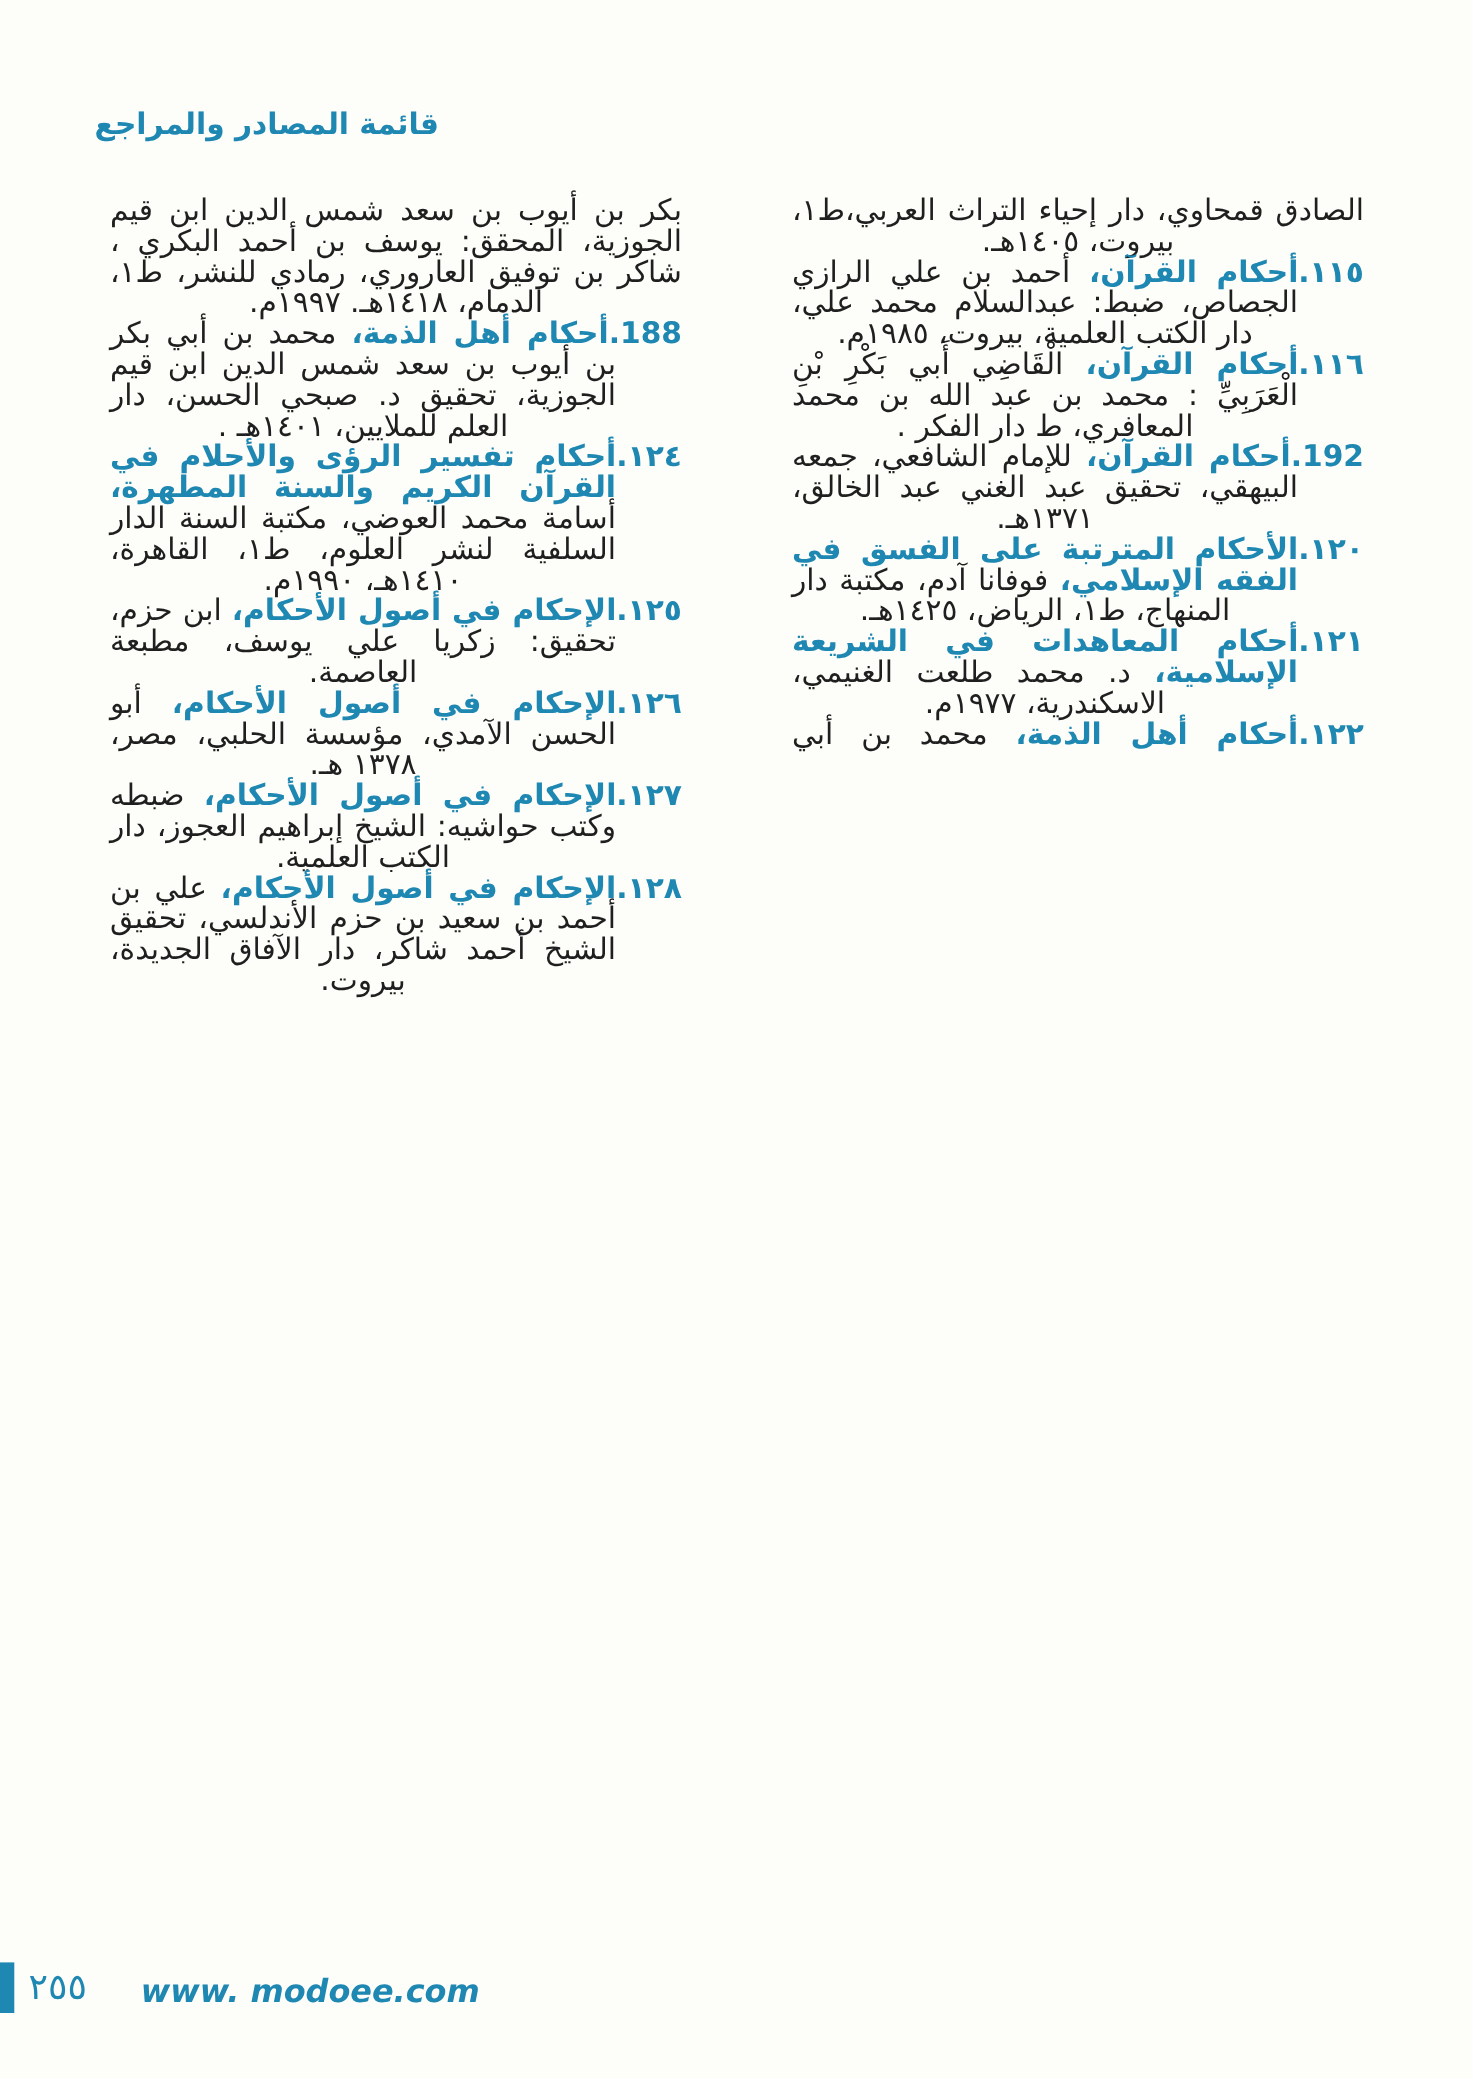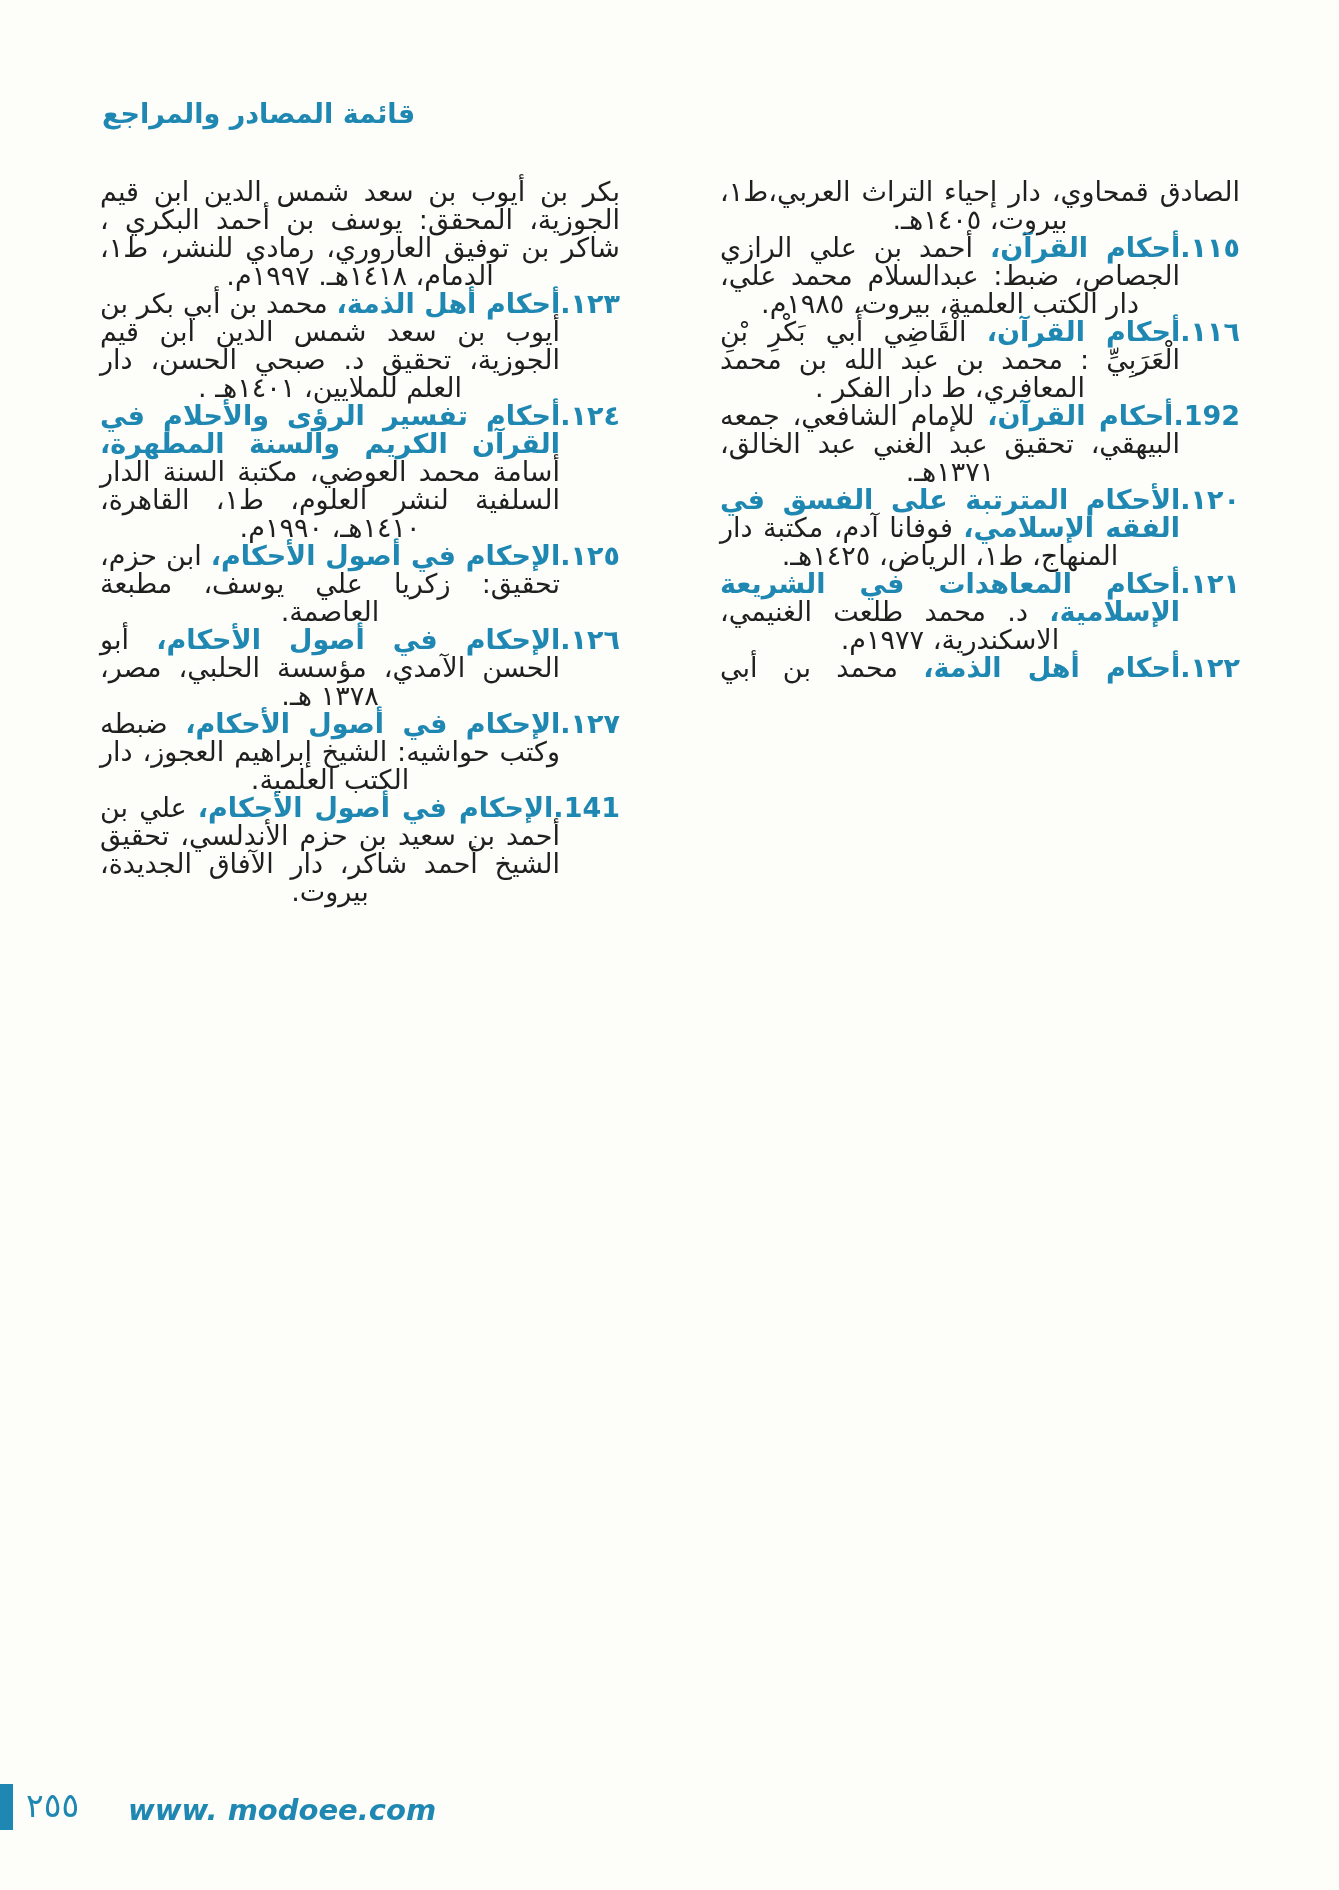--- a/index.html
+++ b/index.html
@@ -12,21 +12,20 @@
     overflow: hidden;
     color: var(--text, #1f1f1f);
   }
   .page-header {
     position:absolute; top:98px; left:86px;
     direction: rtl;
     color: var(--accent, #1e87b2);
     font-size:27px; font-weight:bold;
     letter-spacing:1px;
     white-space:nowrap;
-    margin-left:16px;
   }
   .columns {
     position:absolute; top:178px; left:100px;
     width:1140px;
     direction: rtl;
     display:flex;
     gap:100px;
     align-items:flex-start;
   }
   .column { width:520px; }
@@ -75,24 +74,24 @@
       <p class="entry continuation"><span class="body">الصادق قمحاوي، دار إحياء التراث العربي،ط١، بيروت، ١٤٠٥هـ.</span></p>
       <p class="entry numbered"><span class="num">١١٥.</span><span class="title">أحكام القرآن،</span><span class="body"> أحمد بن علي الرازي الجصاص، ضبط: عبدالسلام محمد علي، دار الكتب العلمية، بيروت، ١٩٨٥م.</span></p>
       <p class="entry numbered"><span class="num">١١٦.</span><span class="title">أحكام القرآن،</span><span class="body"> الْقَاضِي أَبي بَكْرِ بْنِ الْعَرَبِيِّ : محمد بن عبد الله بن محمد المعافري، ط دار الفكر .</span></p>
       <p class="entry numbered"><span class="num">192.</span><span class="title">أحكام القرآن،</span><span class="body"> للإمام الشافعي، جمعه البيهقي، تحقيق عبد الغني عبد الخالق، ١٣٧١هـ.</span></p>
       <p class="entry numbered"><span class="num">١٢٠.</span><span class="title">الأحكام المترتبة على الفسق في الفقه الإسلامي،</span><span class="body"> فوفانا آدم، مكتبة دار المنهاج، ط١، الرياض، ١٤٢٥هـ.</span></p>
       <p class="entry numbered"><span class="num">١٢١.</span><span class="title">أحكام المعاهدات في الشريعة الإسلامية،</span><span class="body"> د. محمد طلعت الغنيمي، الاسكندرية، ١٩٧٧م.</span></p>
       <p class="entry numbered continued"><span class="num">١٢٢.</span><span class="title">أحكام أهل الذمة،</span><span class="body"> محمد بن أبي</span></p>
     </div>
   <div class="column" id="col-left">
       <p class="entry continuation"><span class="body">بكر بن أيوب بن سعد شمس الدين ابن قيم الجوزية، المحقق: يوسف بن أحمد البكري ، شاكر بن توفيق العاروري، رمادي للنشر، ط١، الدمام، ١٤١٨هـ. ١٩٩٧م.</span></p>
-      <p class="entry numbered"><span class="num">١٢٣.</span><span class="title">أحكام أهل الذمة،</span><span class="body"> محمد بن أبي بكر بن أيوب بن سعد شمس الدين ابن قيم الجوزية، تحقيق د. صبحي الحسن، دار العلم للملايين، ١٤٠١هـ .</span></p>
+      <p class="entry numbered"><span class="num">188.</span><span class="title">أحكام أهل الذمة،</span><span class="body"> محمد بن أبي بكر بن أيوب بن سعد شمس الدين ابن قيم الجوزية، تحقيق د. صبحي الحسن، دار العلم للملايين، ١٤٠١هـ .</span></p>
       <p class="entry numbered"><span class="num">١٢٤.</span><span class="title">أحكام تفسير الرؤى والأحلام في القرآن الكريم والسنة المطهرة،</span><span class="body"> أسامة محمد العوضي، مكتبة السنة الدار السلفية لنشر العلوم، ط١، القاهرة، ١٤١٠هـ، ١٩٩٠م.</span></p>
       <p class="entry numbered"><span class="num">١٢٥.</span><span class="title">الإحكام في أصول الأحكام،</span><span class="body"> ابن حزم، تحقيق: زكريا علي يوسف، مطبعة العاصمة.</span></p>
       <p class="entry numbered"><span class="num">١٢٦.</span><span class="title">الإحكام في أصول الأحكام،</span><span class="body"> أبو الحسن الآمدي، مؤسسة الحلبي، مصر، ١٣٧٨ هـ.</span></p>
       <p class="entry numbered"><span class="num">١٢٧.</span><span class="title">الإحكام في أصول الأحكام،</span><span class="body"> ضبطه وكتب حواشيه: الشيخ إبراهيم العجوز، دار الكتب العلمية.</span></p>
-      <p class="entry numbered"><span class="num">141.</span><span class="title">الإحكام في أصول الأحكام،</span><span class="body"> علي بن أحمد بن سعيد بن حزم الأندلسي، تحقيق الشيخ أحمد شاكر، دار الآفاق الجديدة، بيروت.</span></p>
+      <p class="entry numbered"><span class="num">١٢٨.</span><span class="title">الإحكام في أصول الأحكام،</span><span class="body"> علي بن أحمد بن سعيد بن حزم الأندلسي، تحقيق الشيخ أحمد شاكر، دار الآفاق الجديدة، بيروت.</span></p>
     </div>
 </div>
 
 <div class="footer-bar"></div>
 <div class="page-number">٢٥٥</div>
 <div class="website">www. modoee.com</div>
 
 </body></html>

